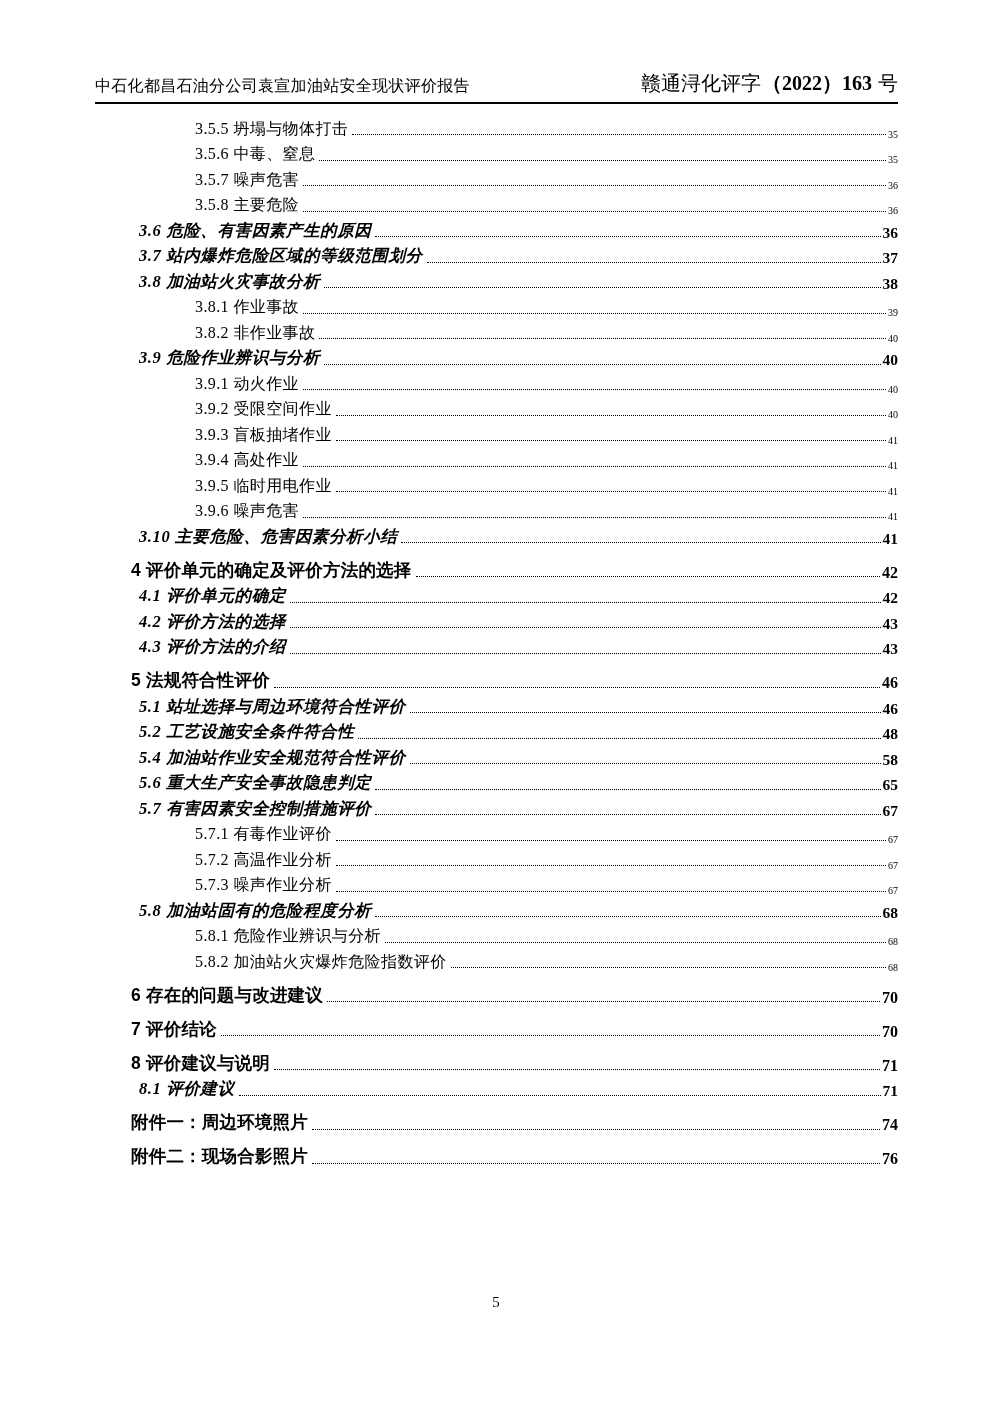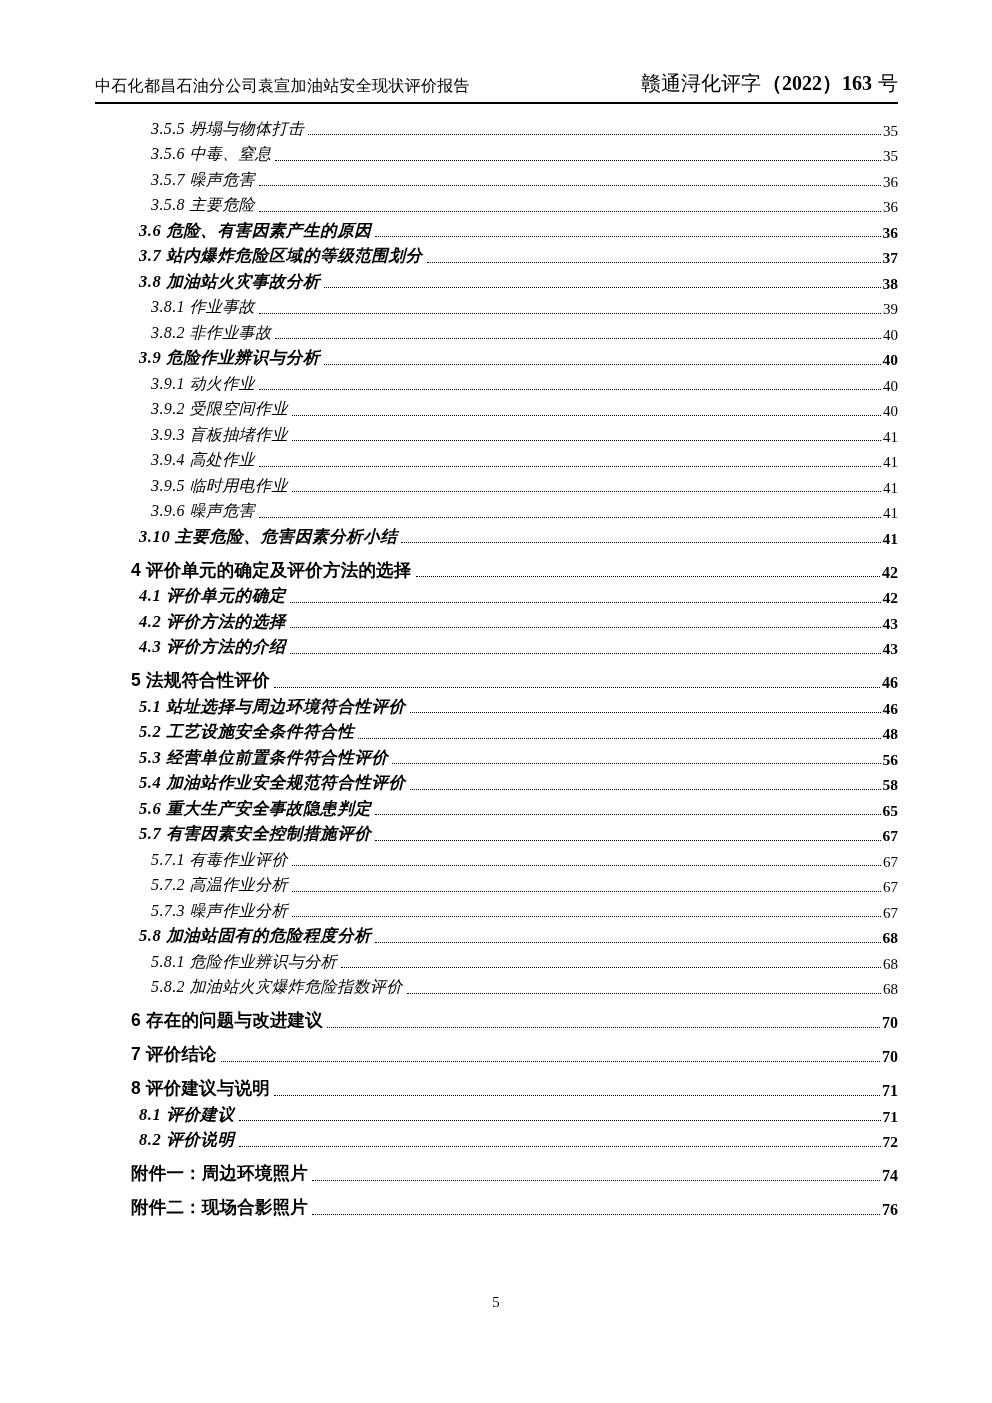--- a/index.html
+++ b/index.html
@@ -53,22 +53,22 @@
   .lvl2 { font-size:16.5px; font-weight:bold; }
   .lvl2 .toc-label {
     font-family:"Liberation Serif","DejaVu Serif",serif;
     font-style:italic;
     margin-left:44px; letter-spacing:0.6px;
   }
   .lvl2 .toc-leader { border-bottom:1.9px dotted #000; }
   .lvl2 .toc-page { font-size:15.5px; }
   
   .lvl3 { font-size:16px; font-weight:normal; }
-  .lvl3 .toc-label { margin-left:56px; letter-spacing:0.4px;font-style:italic; }
-  .lvl3 .toc-page { font-size:15px; }
+  .lvl3 .toc-label { margin-left:100px; letter-spacing:0.4px; }
+  .lvl3 .toc-page { font-size:10px; }
   
   .footer {
     position:absolute; top:1294px; left:0; right:0;
     text-align:center; font-size:15px;
   }
 </style>
 </head>
 <body>
 
 <div class="page">
@@ -193,25 +193,20 @@
         <span class="toc-label">5.1 站址选择与周边环境符合性评价</span>
         <span class="toc-leader"></span>
         <span class="toc-page">46</span>
       </div>
       <div class="toc-row lvl2">
         <span class="toc-label">5.2 工艺设施安全条件符合性</span>
         <span class="toc-leader"></span>
         <span class="toc-page">48</span>
       </div>
       <div class="toc-row lvl2">
-        <span class="toc-label">5.3 经营单位前置条件符合性评价</span>
-        <span class="toc-leader"></span>
-        <span class="toc-page">56</span>
-      </div>
-      <div class="toc-row lvl2">
         <span class="toc-label">5.4 加油站作业安全规范符合性评价</span>
         <span class="toc-leader"></span>
         <span class="toc-page">58</span>
       </div>
       <div class="toc-row lvl2">
         <span class="toc-label">5.6 重大生产安全事故隐患判定</span>
         <span class="toc-leader"></span>
         <span class="toc-page">65</span>
       </div>
       <div class="toc-row lvl2">
@@ -262,25 +257,20 @@
       <div class="toc-row lvl1 gap">
         <span class="toc-label">8 评价建议与说明</span>
         <span class="toc-leader"></span>
         <span class="toc-page">71</span>
       </div>
       <div class="toc-row lvl2">
         <span class="toc-label">8.1 评价建议</span>
         <span class="toc-leader"></span>
         <span class="toc-page">71</span>
       </div>
-      <div class="toc-row lvl2">
-        <span class="toc-label">8.2 评价说明</span>
-        <span class="toc-leader"></span>
-        <span class="toc-page">72</span>
-      </div>
       <div class="toc-row lvl1 gap">
         <span class="toc-label">附件一：周边环境照片</span>
         <span class="toc-leader"></span>
         <span class="toc-page">74</span>
       </div>
       <div class="toc-row lvl1 gap">
         <span class="toc-label">附件二：现场合影照片</span>
         <span class="toc-leader"></span>
         <span class="toc-page">76</span>
       </div>

